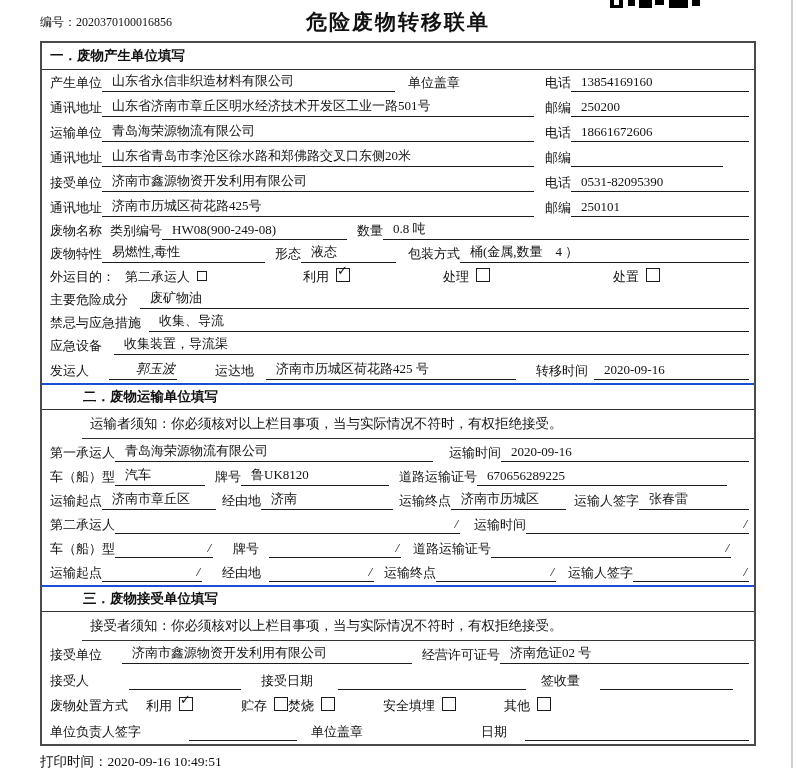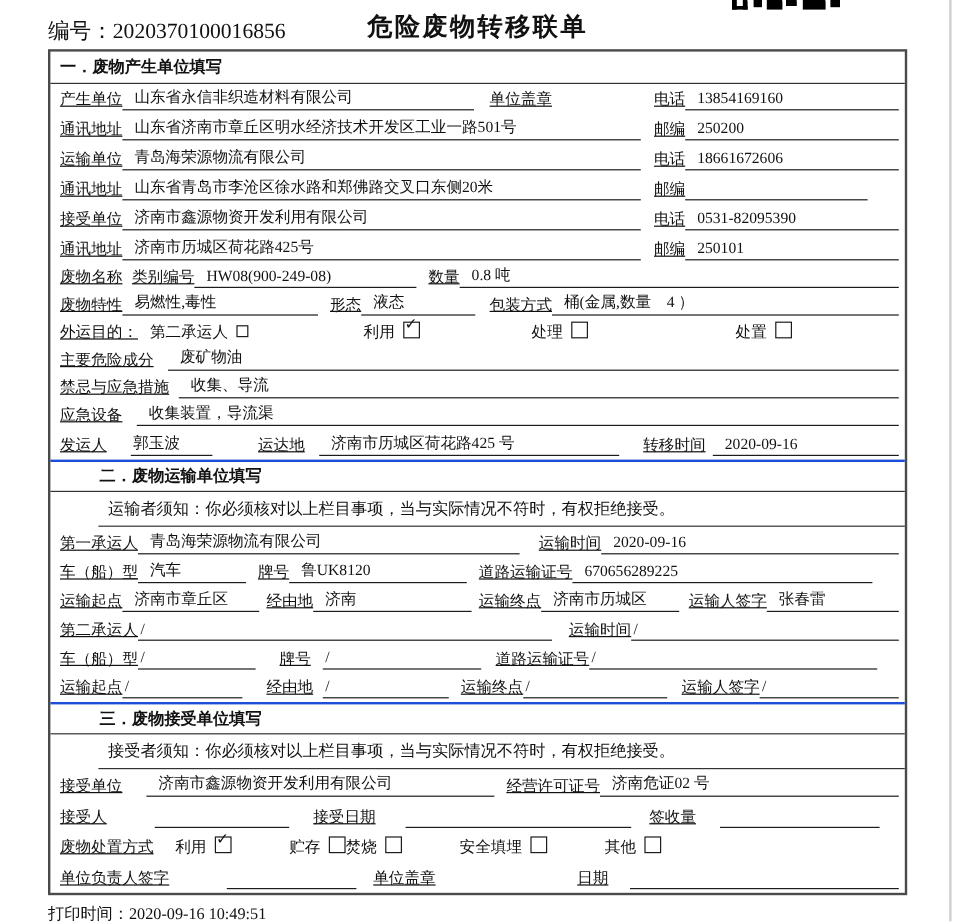--- a/index.html
+++ b/index.html
@@ -2,21 +2,21 @@
 <html><head>
 <meta charset="utf-8">
 <style>
   html,body{margin:0;padding:0;}
   body{
     width:796px;height:768px;background:#fff;color:#111;
     font-family:"Liberation Serif","DejaVu Serif",serif;
     font-size:13px;position:relative;overflow:hidden;
   }
   .hdr{position:relative;height:40px;}
-  .serial{position:absolute;left:40px;top:14px;font-size:18px;white-space:nowrap;}
+  .serial{position:absolute;left:40px;top:14px;font-size:12px;white-space:nowrap;}
   .doc-title{
     text-align:center;padding-top:8px;font-size:21px;font-weight:bold;
     font-family:"Liberation Sans","DejaVu Sans",sans-serif;letter-spacing:2px;
   }
   .qr{position:absolute;top:0;right:96px;width:90px;height:9px;display:flex;align-items:flex-start;}
   .qr div{background:#000;}
   .edge-line{position:absolute;right:3px;top:0;width:2px;height:768px;background:#cfcfcf;}
 
   .form{margin:1px 0 0 40px;width:716px;border:2px solid #4a4a4a;box-sizing:border-box;background:#fff;}
   .sec-head{
@@ -26,23 +26,23 @@
   }
   .bt{border-top:2px solid #1d4ed8;padding-left:41px;}
   .notice{
     height:29px;box-sizing:border-box;display:flex;align-items:center;
     padding-left:8px;border-bottom:1px solid #333;font-size:13.5px;white-space:nowrap;margin-left:40px;
   }
   .row{display:flex;align-items:flex-end;padding:0 5px 3px 8px;box-sizing:border-box;height:25px;}
   .h23{height:23px;}
   .h24{height:24px;}
   .h26{height:26px;}
-  .lb{white-space:nowrap;text-decoration:underline;}
+  .lb{white-space:nowrap;}
   .ul{border-bottom:1px solid #1c1c1c;padding:0 2px 1px 10px;white-space:nowrap;overflow:hidden;box-sizing:border-box;}
-  .ctr{text-align:left;padding-left:2px;}
+  .ctr{text-align:right;padding-left:2px;font-style:italic;}
   .fill{flex:1;}
   .cb{display:inline-block;width:12px;height:12px;border:1px solid #1c1c1c;margin-left:7px;position:relative;vertical-align:-1px;}
   .cb .mk{position:absolute;left:0px;top:-5px;font-size:13px;font-weight:bold;font-family:"DejaVu Sans",sans-serif;line-height:13px;}
   .cb.sm{width:8px;height:8px;vertical-align:0px;}
   .opt{white-space:nowrap;}
   .footer{margin:7px 0 0 40px;font-size:13.5px;white-space:nowrap;}
 </style>
 </head>
 <body>
 

